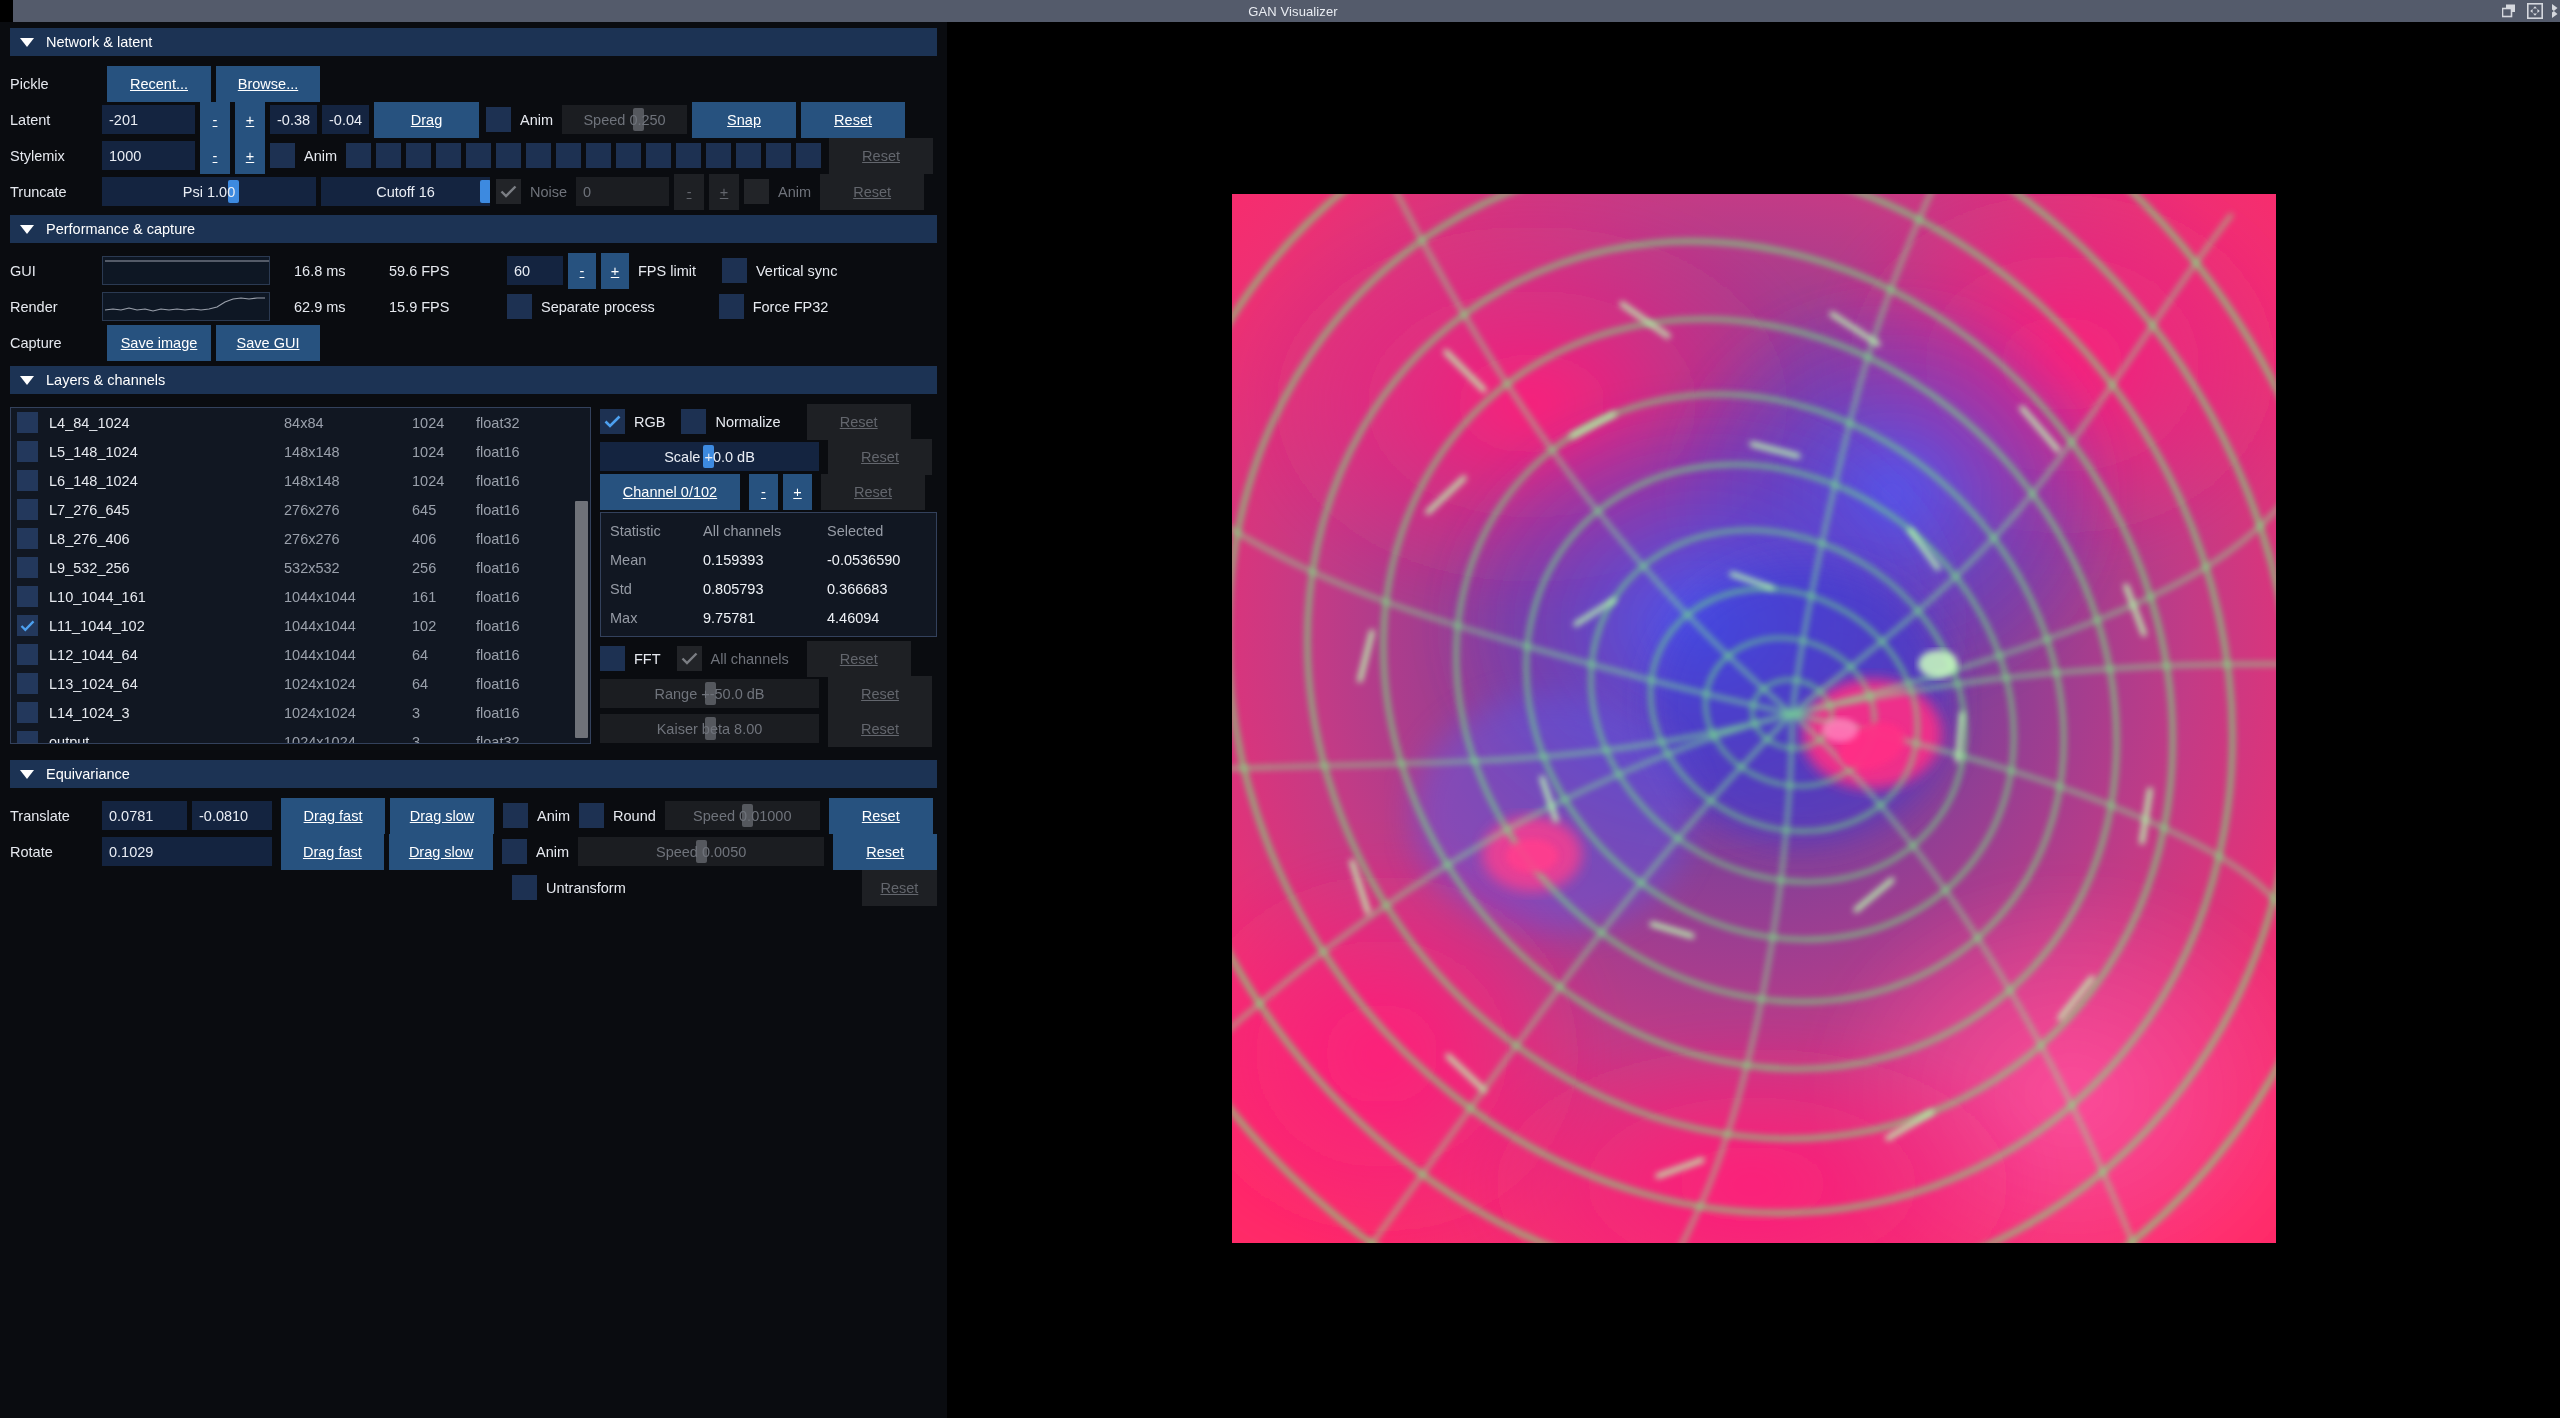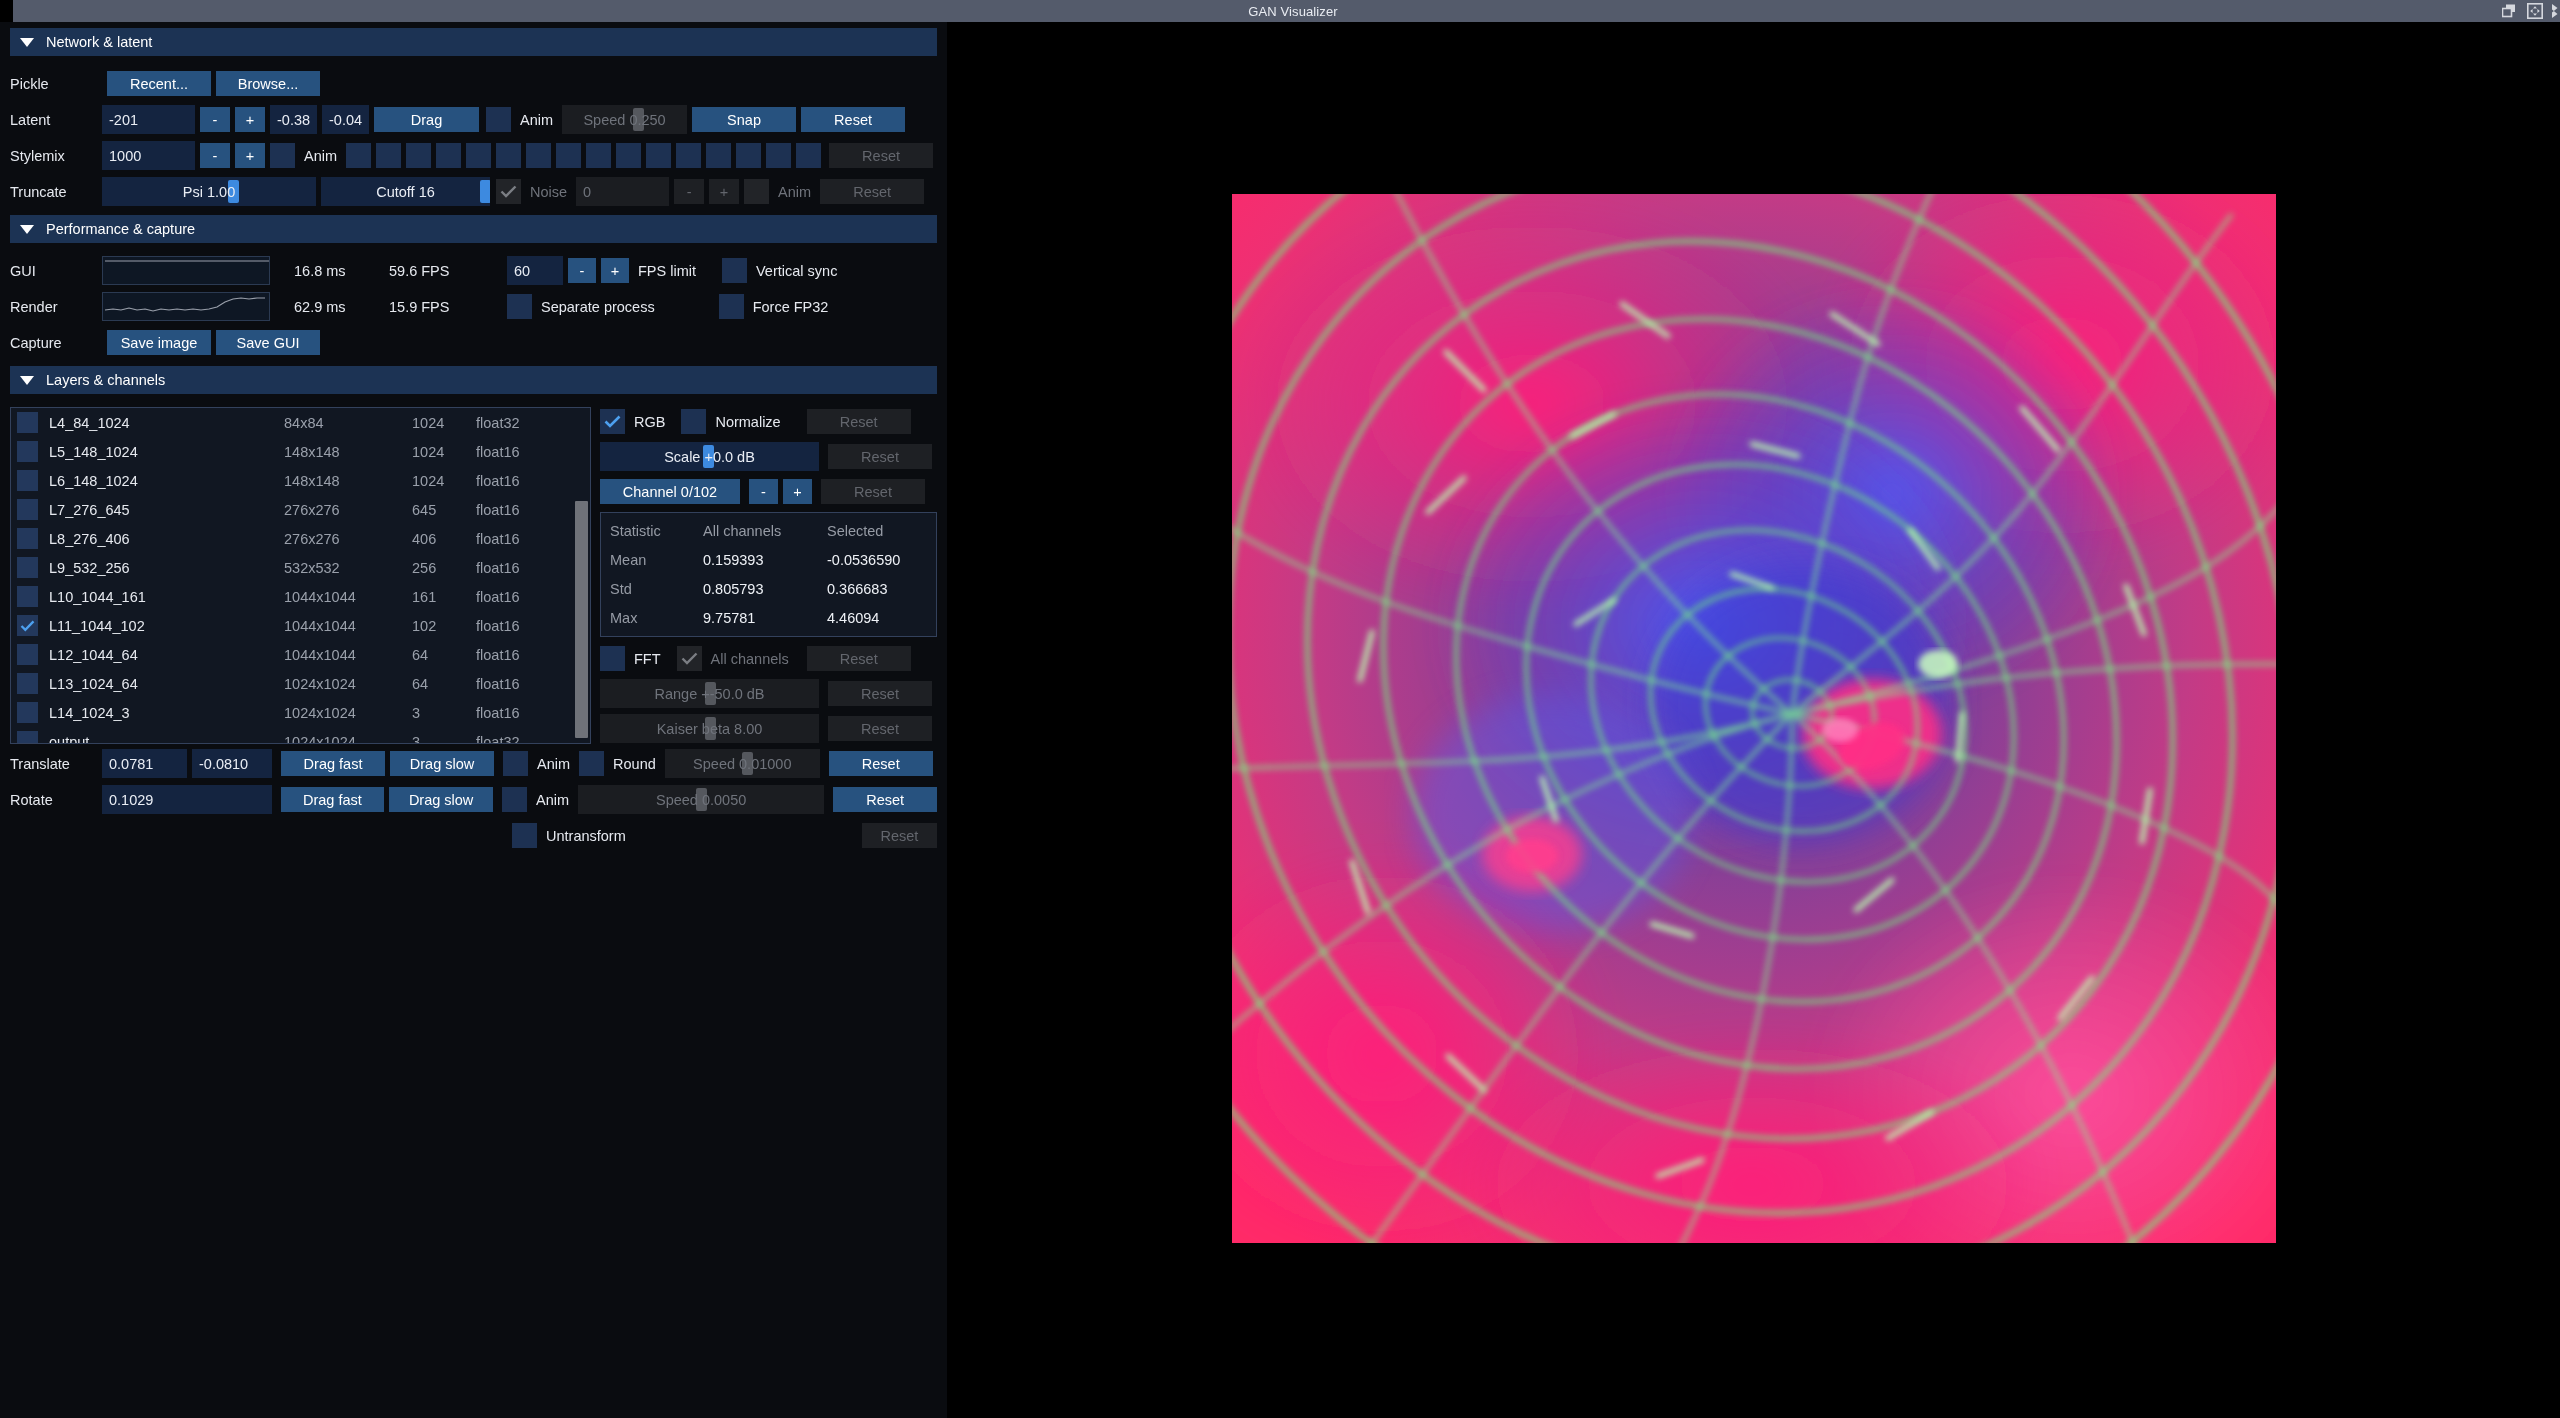--- a/index.html
+++ b/index.html
@@ -59,23 +59,23 @@
 
   
   .inp {
     background: #142440; border: none; color: #e9edf4;
     height: 29px; font-size: 14.5px; font-family: "Liberation Sans", sans-serif;
     padding: 0 7px; outline: none; display: flex; align-items: center;
   }
   .inp.dim { color: #6f737b; background: #1b1d21; }
   .btn {
     background: #27527f; color: #ffffff; border: none;
-    height: 25px; font-size: 14.5px; font-family: "Liberation Sans", sans-serif;
+    height: 36px; font-size: 14.5px; font-family: "Liberation Sans", sans-serif;
     display: flex; align-items: center; justify-content: center;
-    cursor: pointer; padding: 0 8px; white-space: nowrap;
+    cursor: pointer; padding: 0 8px; white-space: nowrap; text-decoration: underline;
   }
   .btn.disabled { background: #1e2024; color: #63666d; }
   .cbx {
     width: 25px; height: 25px; background: #1d3152; flex: 0 0 25px;
     display: flex; align-items: center; justify-content: center; cursor: pointer;
   }
   .cbx.dis { background: #222428; }
   .cbx svg { display: block; }
   .tlabel { color: #e6e9ef; font-size: 14.5px; margin: 0 0 0 9px; white-space: nowrap; }
   .tlabel.dim { color: #6f737b; }
@@ -476,20 +476,24 @@
         <div class="slider dis" style="width:219px">
           <span class="grip" id="kaiser-grip" style="left: 48%;"></span>
           <span class="txt">Kaiser beta 8.00</span>
         </div>
         <div class="btn disabled" style="width:104px;margin-left:9px">Reset</div>
       </div>
 
     </div>
   </div>
 
+  <div class="section-head" style="margin-top:11px">
+    <span class="caret"></span>
+    <span>Equivariance</span>
+  </div>
 
   <div class="row">
     <span class="row-label">Translate</span>
     <div class="inp" style="width:85px">0.0781</div>
     <div class="inp" style="width:80px;margin-left:5px">-0.0810</div>
     <div class="btn" style="width:104px;margin-left:9px">Drag fast</div>
     <div class="btn" style="width:104px;margin-left:5px">Drag slow</div>
     <div class="cbx" style="margin-left:9px"></div>
     <span class="tlabel">Anim</span>
     <div class="cbx" style="margin-left:9px"></div>

